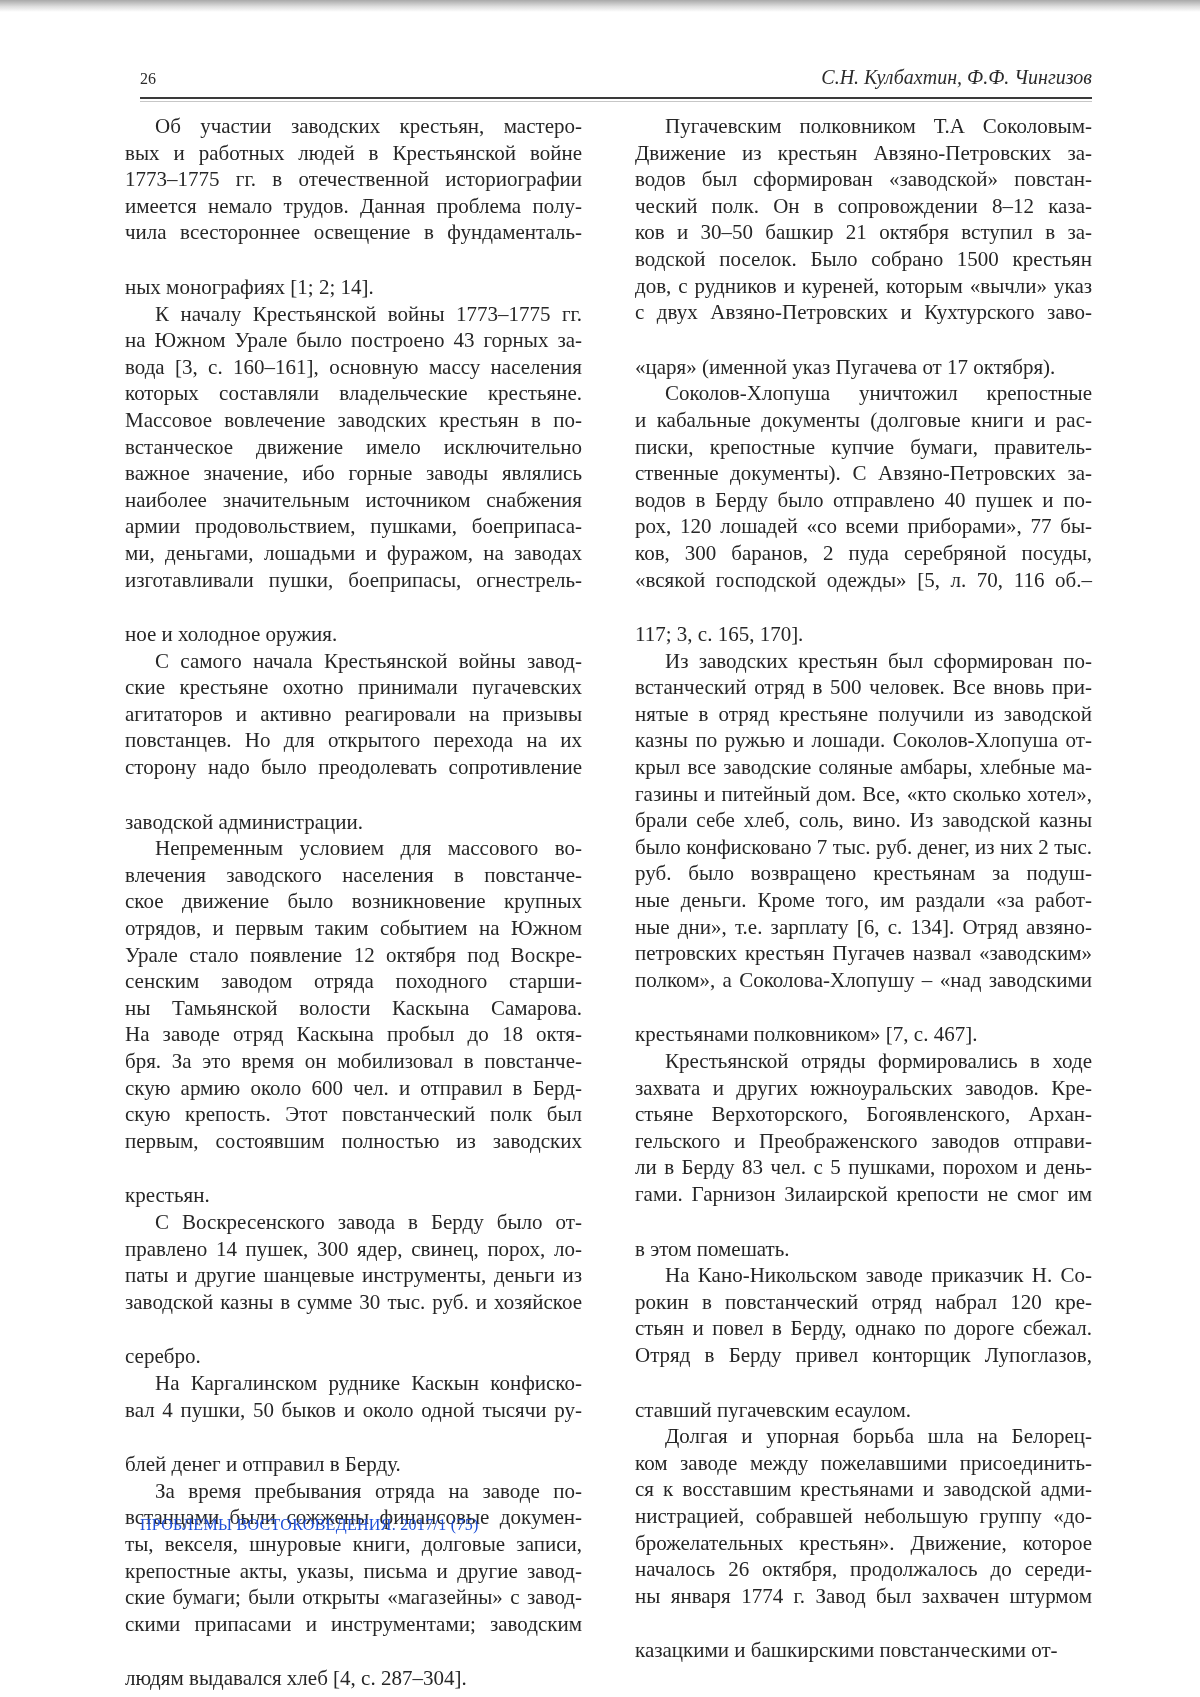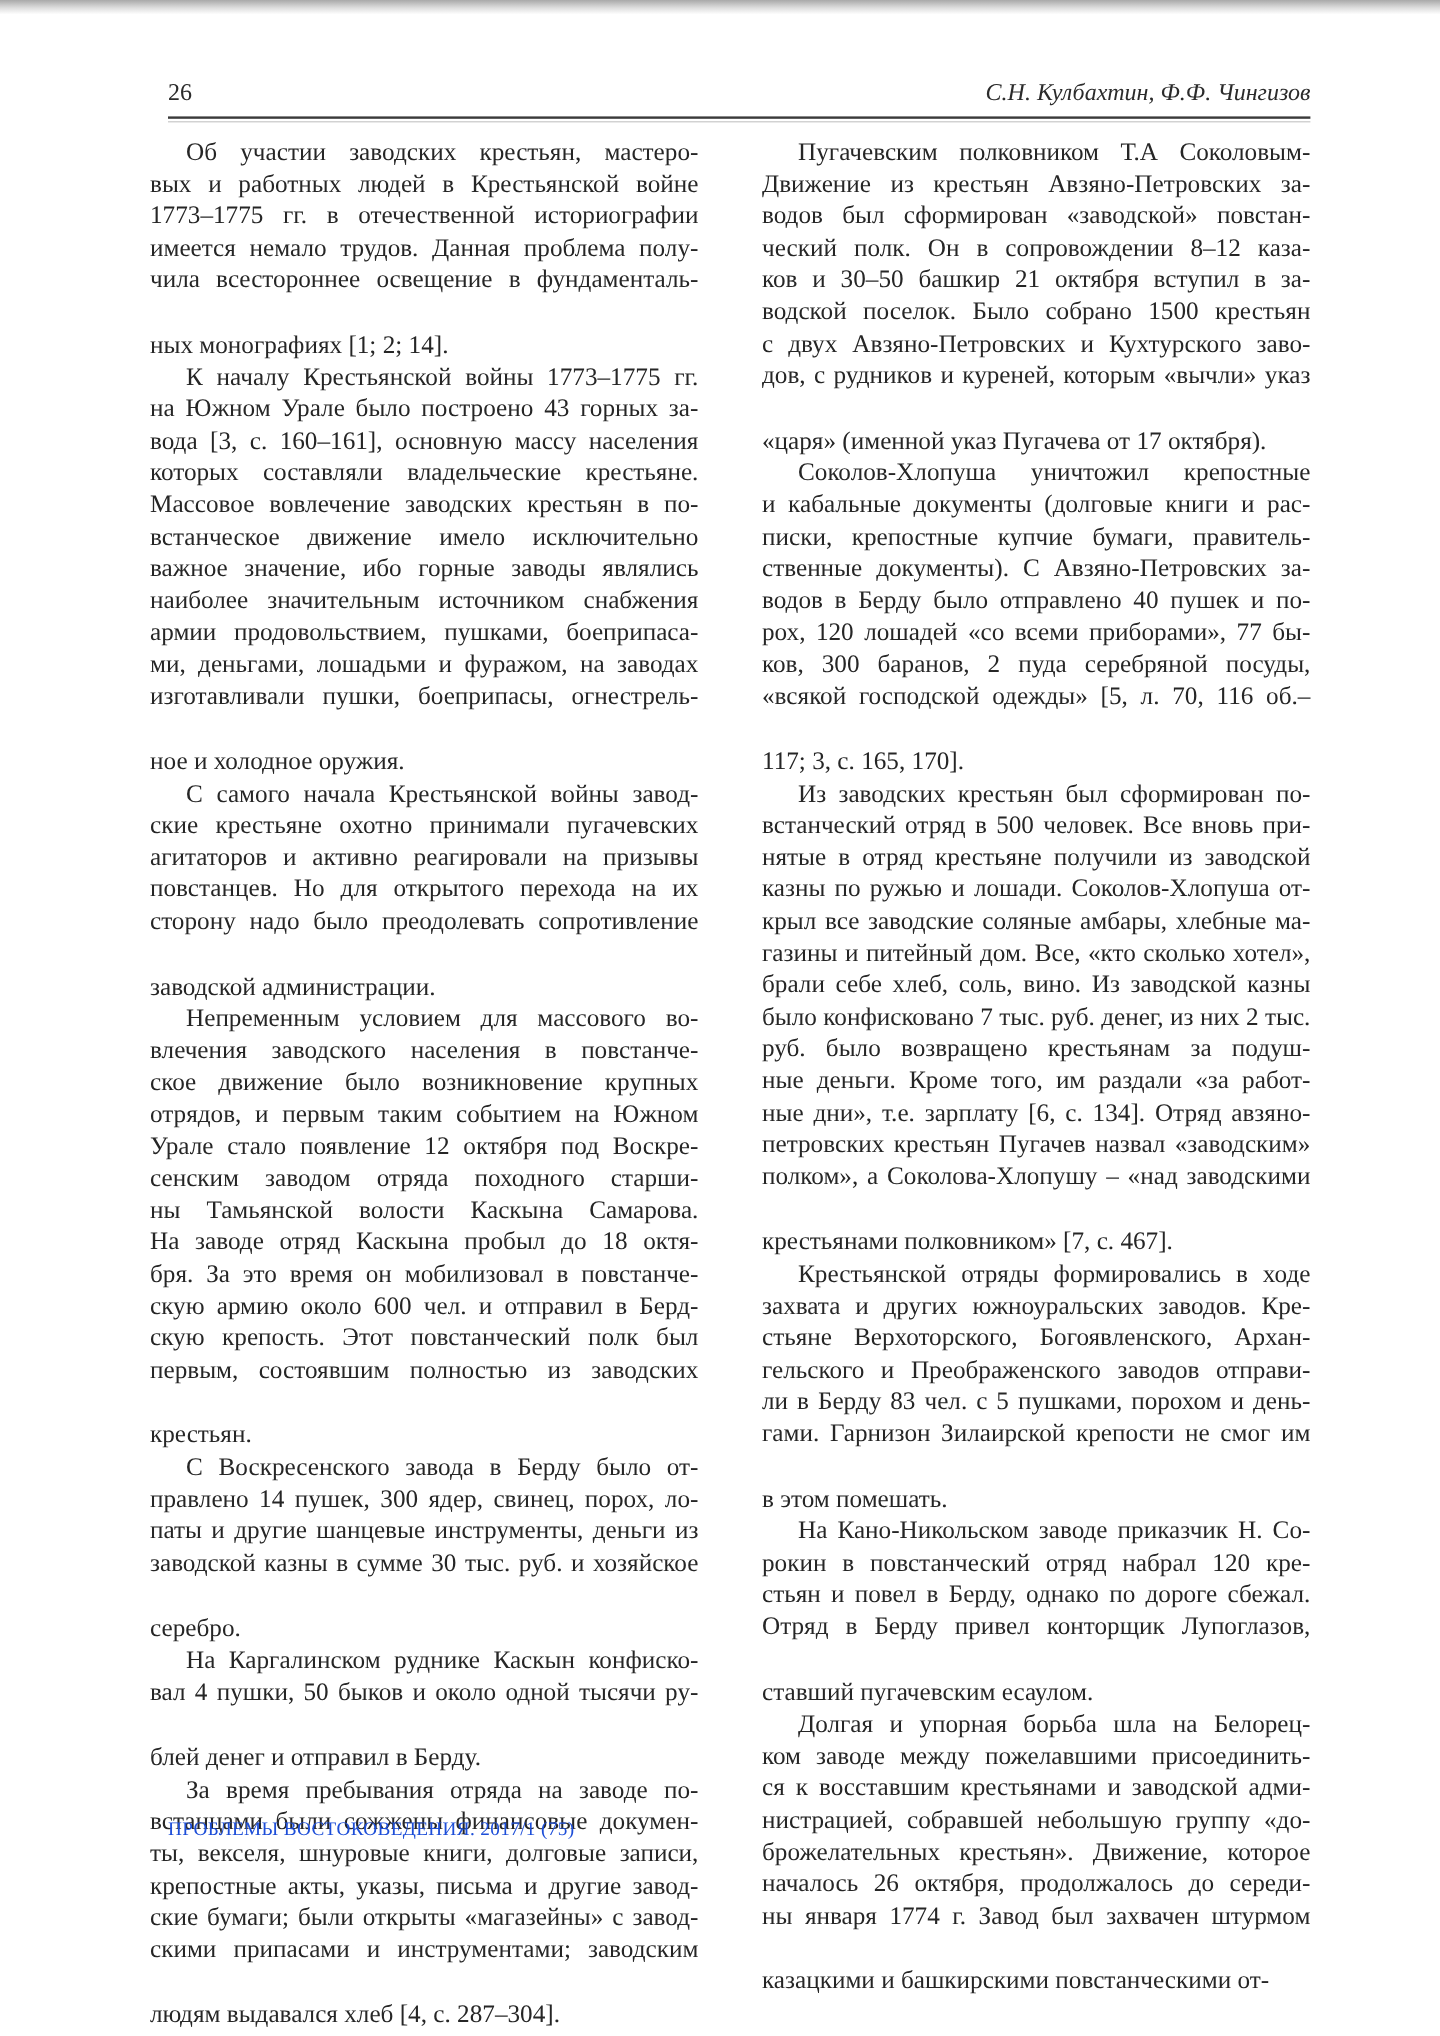--- a/index.html
+++ b/index.html
@@ -9,21 +9,21 @@
     font-family:"Liberation Serif","DejaVu Serif",serif;
   }
   .scan-edge-top{
     position:absolute;top:0;left:0;width:1200px;height:12px;
     background:linear-gradient(180deg,#a9a9a9 0%,#dedede 55%,#ffffff 100%);
   }
   .page-header{
     position:absolute;left:140px;top:66px;width:952px;
     display:flex;justify-content:space-between;align-items:baseline;
   }
-  .page-number{font-size:20px;color:#2b2b2b;}
+  .page-number{font-size:16px;color:#2b2b2b;}
   .running-head{font-size:20px;font-style:italic;color:#2b2b2b;}
   .header-rule{
     position:absolute;left:140px;top:97px;width:952px;
     border-top:2px solid #3a3a3a;
   }
   .header-rule::after{
     content:"";display:block;margin-top:2px;border-top:1px solid #c7c7c7;
   }
   .column{position:absolute;top:113px;width:457px;}
   .column-left{left:125px;}
@@ -122,22 +122,22 @@
     </div>
   </div>
 <div class="column column-right">
     <div class="para">
       <div class="line first" style="">Пугачевским полковником Т.А Соколовым-</div>
       <div class="line" style="">Движение из крестьян Авзяно-Петровских за-</div>
       <div class="line" style="">водов был сформирован «заводской» повстан-</div>
       <div class="line" style="">ческий полк. Он в сопровождении 8–12 каза-</div>
       <div class="line" style="">ков и 30–50 башкир 21 октября вступил в за-</div>
       <div class="line" style="">водской поселок. Было собрано 1500 крестьян</div>
+      <div class="line" style="">дов, с рудников и куреней, которым «вычли» указ</div>
       <div class="line" style="">с двух Авзяно-Петровских и Кухтурского заво-</div>
-      <div class="line" style="">дов, с рудников и куреней, которым «вычли» указ</div>
       <div class="line last" style="">«царя» (именной указ Пугачева от 17 октября).</div>
     </div>
     <div class="para">
       <div class="line first" style="">Соколов-Хлопуша уничтожил крепостные</div>
       <div class="line" style="">и кабальные документы (долговые книги и рас-</div>
       <div class="line" style="">писки, крепостные купчие бумаги, правитель-</div>
       <div class="line" style="">ственные документы). С Авзяно-Петровских за-</div>
       <div class="line" style="">водов в Берду было отправлено 40 пушек и по-</div>
       <div class="line" style="">рох, 120 лошадей «со всеми приборами», 77 бы-</div>
       <div class="line" style="">ков, 300 баранов, 2 пуда серебряной посуды,</div>

